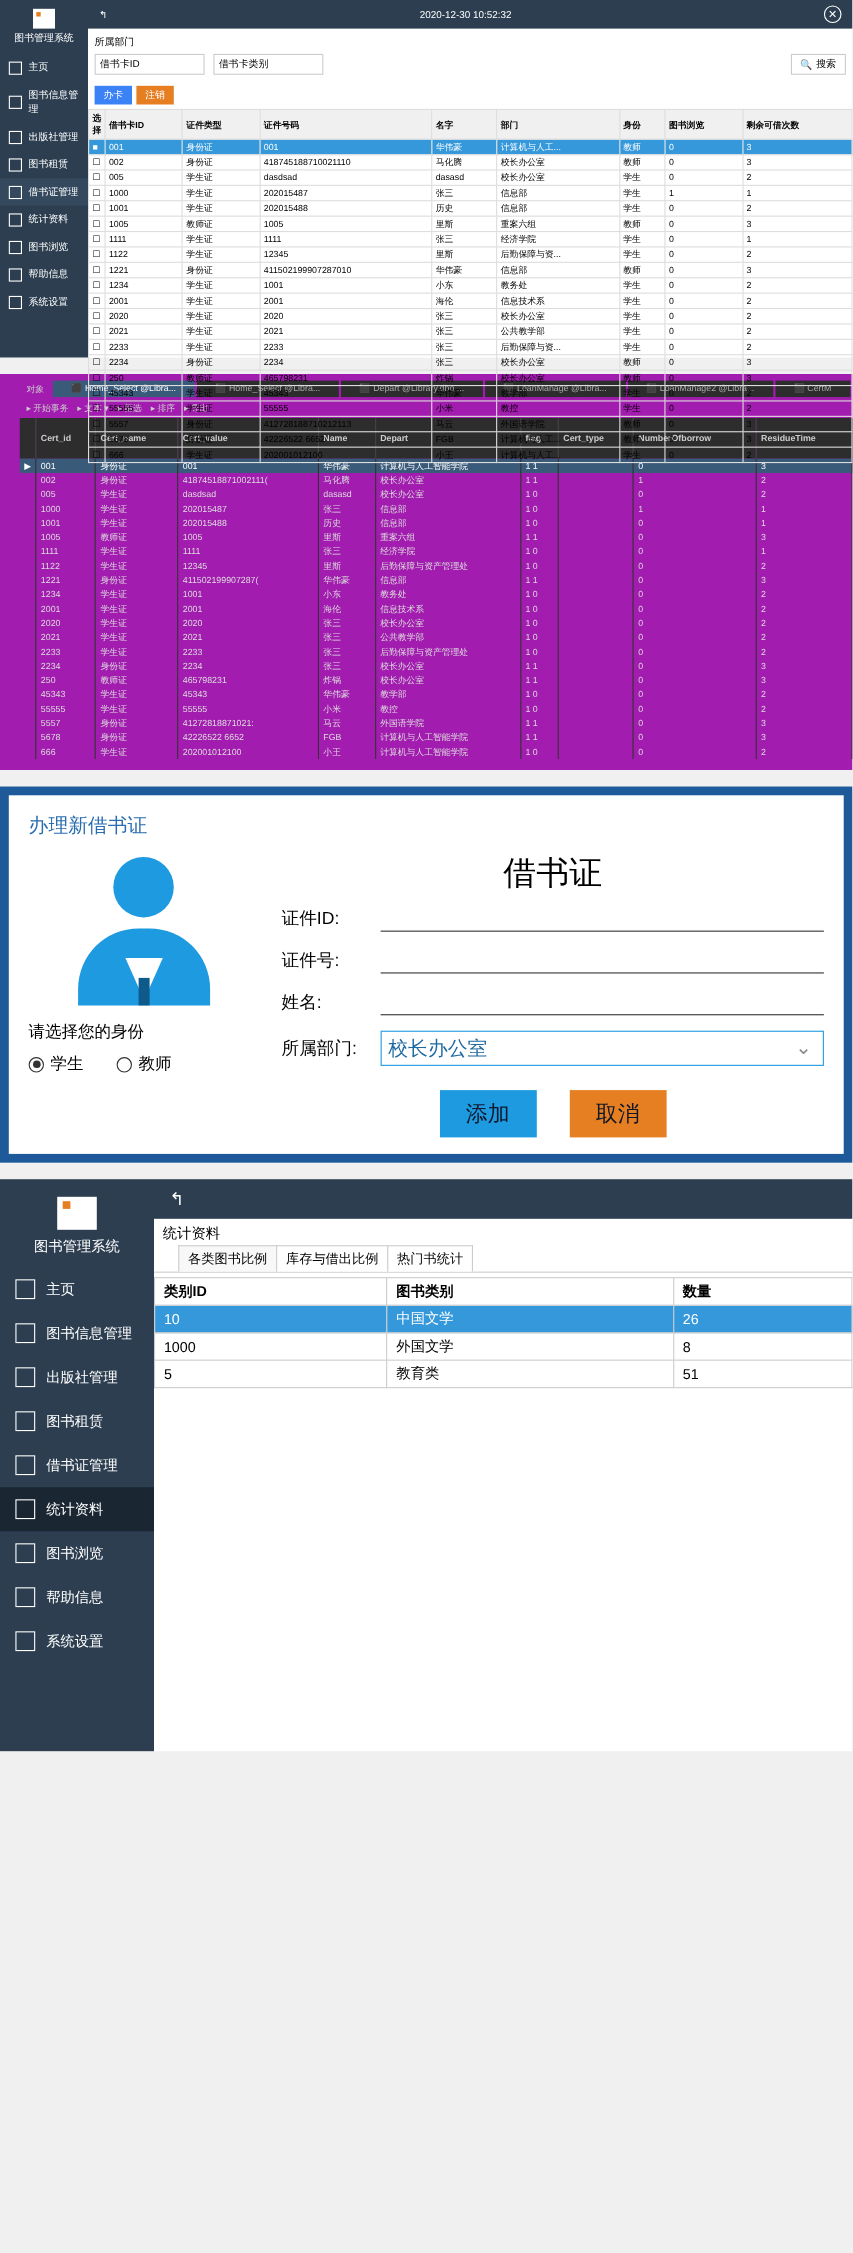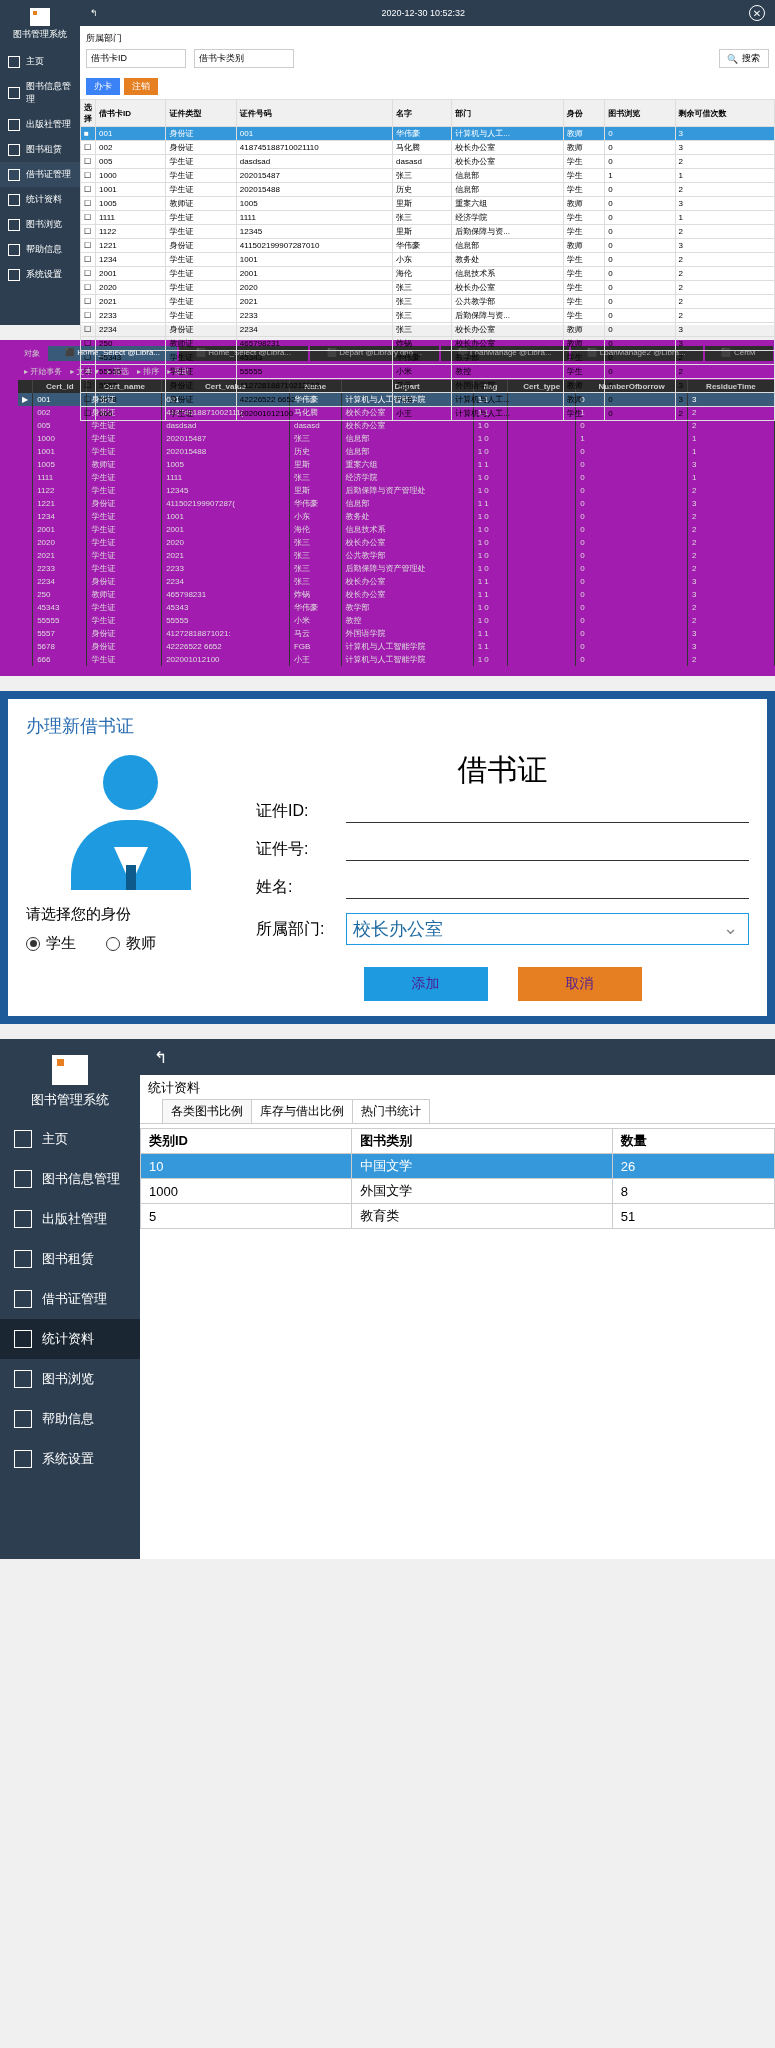--- a/index.html
+++ b/index.html
@@ -34,21 +34,21 @@
 .p1-chk{width:10px}
 
 
 .p2{background:#a21caf;color:#ccc;font-size:8px;padding:4px 0 10px 18px;min-height:310px}
 .p2-tabs{display:flex;gap:2px;padding:2px 0;font-size:8px;overflow:hidden}
 .p2-tab{background:#2d2d2d;padding:2px 17px;color:#aaa;white-space:nowrap}
 .p2-tab.active{background:#3a5a7a;color:#fff}
 .p2-tools{display:flex;gap:8px;padding:3px 6px;color:#ccc}
 .p2-tool{display:flex;align-items:center;gap:2px}
 .p2-table{width:100%;border-collapse:collapse;font-size:8px}
-.p2-table th{background:#2d2d2d;text-align:center;padding:2px 4px;color:#ccc;border-right:1px solid #444}
+.p2-table th{background:#2d2d2d;text-align:left;padding:14px 4px;color:#ccc;border-right:1px solid #444}
 .p2-table td{padding:1px 4px;color:#ddd;border-right:1px solid #333}
 .p2-table tr.sel td{background:#3a5a7a;color:#fff}
 .p2-arrow{width:10px}
 
 
 .p3{border:8px solid #1e5a9a;background:#fff;padding:15px 18px}
 .p3-title{font-size:18px;color:#2a6db0;margin-bottom:12px}
 .p3-body{display:flex;gap:20px}
 .p3-left{flex:0 0 210px}
 .p3-avatar{width:130px;height:140px;margin:0 auto 15px;position:relative}
@@ -62,21 +62,21 @@
 .p3-rad{width:14px;height:14px;border:1.5px solid #333;border-radius:50%;display:flex;align-items:center;justify-content:center}
 .p3-rad.on::after{content:"";width:7px;height:7px;background:#333;border-radius:50%}
 .p3-right{flex:1}
 .p3-card-title{font-size:30px;text-align:center;margin-bottom:8px;font-family:KaiTi,serif}
 .p3-field{display:flex;align-items:center;margin-bottom:14px;font-size:16px}
 .p3-label{width:80px;text-align:left;margin-right:10px}
 .p3-input{flex:1;border:none;border-bottom:1.5px solid #333;padding:3px;font-size:15px}
 .p3-select{flex:1;border:1.5px solid #1e9ae0;padding:3px 6px;font-size:18px;color:#1e6aa0}
 .p3-sel-arrow{color:#888;padding:0 4px}
 .p3-actions{display:flex;gap:30px;justify-content:center;margin-top:22px}
-.p3-act{padding:8px 48px;color:#4c1d95;border:none;font-size:14px}
+.p3-act{padding:8px 24px;color:#0f172a;border:none;font-size:20px}
 .p3-act.blue{background:#1e9ae0}
 .p3-act.orange{background:#e67e22}
 
 
 .p4{display:flex;min-height:520px;background:#fff}
 .p4-sidebar{width:140px;background:#2c3e50;color:#fff;font-size:13px}
 .p4-logo{text-align:center;padding:16px 0 10px}
 .p4-logo-icon{width:36px;height:30px;background:#fff;margin:0 auto 6px;position:relative}
 .p4-logo-icon::before{content:"";position:absolute;top:4px;left:5px;width:7px;height:7px;background:#e67e22}
 .p4-nav{display:flex;align-items:center;padding:11px 14px;gap:10px;cursor:pointer}

